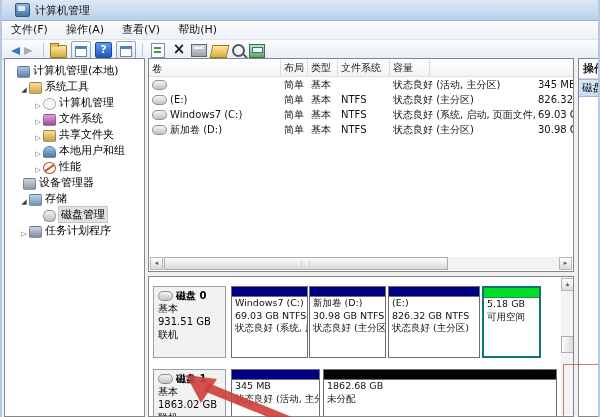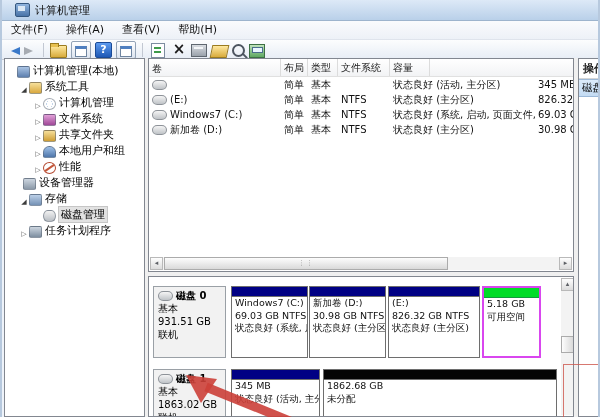--- a/index.html
+++ b/index.html
@@ -96,21 +96,21 @@
 
   
   .graphpane{position:absolute;left:0;top:218px;width:426px;bottom:0;overflow:hidden;}
   .dlabel{position:absolute;width:73px;height:72px;border:1px solid #9aa0a6;background:#f2f2f2;
       box-sizing:border-box;padding:2px 4px;font-size:10px;line-height:13px;white-space:nowrap;overflow:hidden;}
   .dlabel .dname{font-weight:bold;display:flex;align-items:center;gap:3px;font-size:10px;}
   .part{position:absolute;height:72px;border:1px solid #6e6e6e;background:#fff;box-sizing:border-box;overflow:hidden;}
   .pbar{height:9px;border-bottom:1px solid #6e6e6e;}
   .p-primary .pbar{background:#000084;}
   .p-unalloc .pbar{background:#050505;}
-  .p-free{border:2px solid #d946ef;}
+  .p-free{border:2px solid #0f766e;}
   .p-free .pbar{background:#00dc28;border-bottom:1px solid #12993f;}
   .pline{font-size:9.5px;line-height:12.5px;padding:0 3px;white-space:nowrap;overflow:hidden;color:#111;}
   .pline:first-of-type{padding-top:2px;}
 
   
   .actions{position:absolute;left:574px;top:0;bottom:0;width:90px;overflow:hidden;}
   .act-title{font-size:11px;font-weight:bold;color:#1e1e1e;padding:2px 4px;border-bottom:1px solid #d5d5d5;}
   .act-item{font-size:10.5px;color:#0c0c0c;padding:1px 3px;white-space:nowrap;
     background:linear-gradient(#dcebfa,#c3dbf3);border-top:1px solid #9cb9d8;border-bottom:1px solid #9cb9d8;}
 

